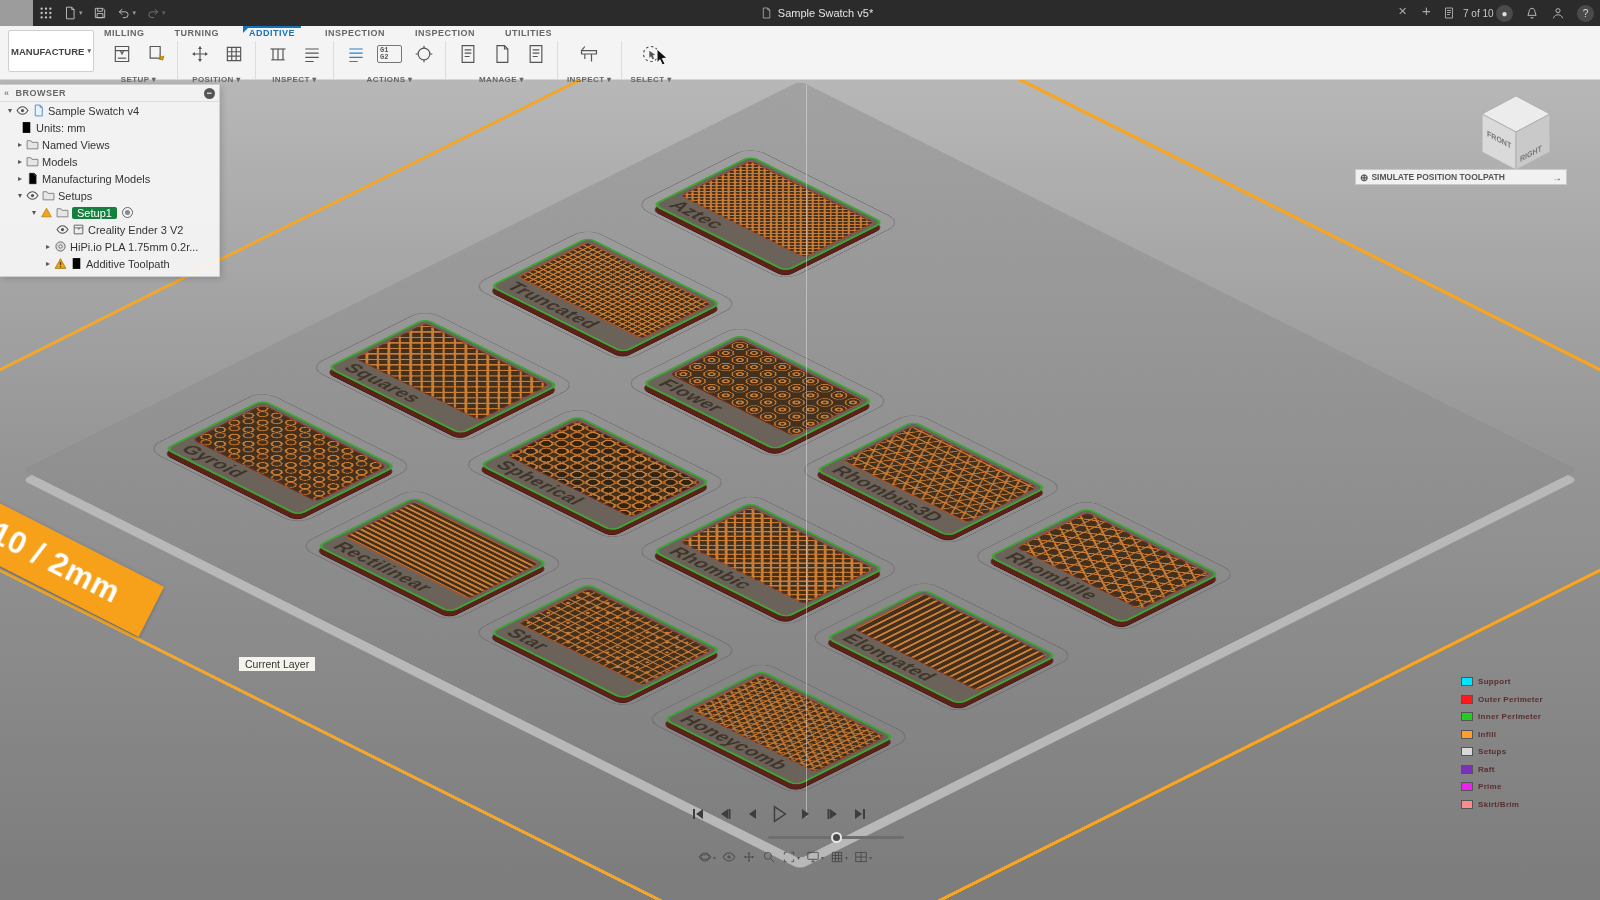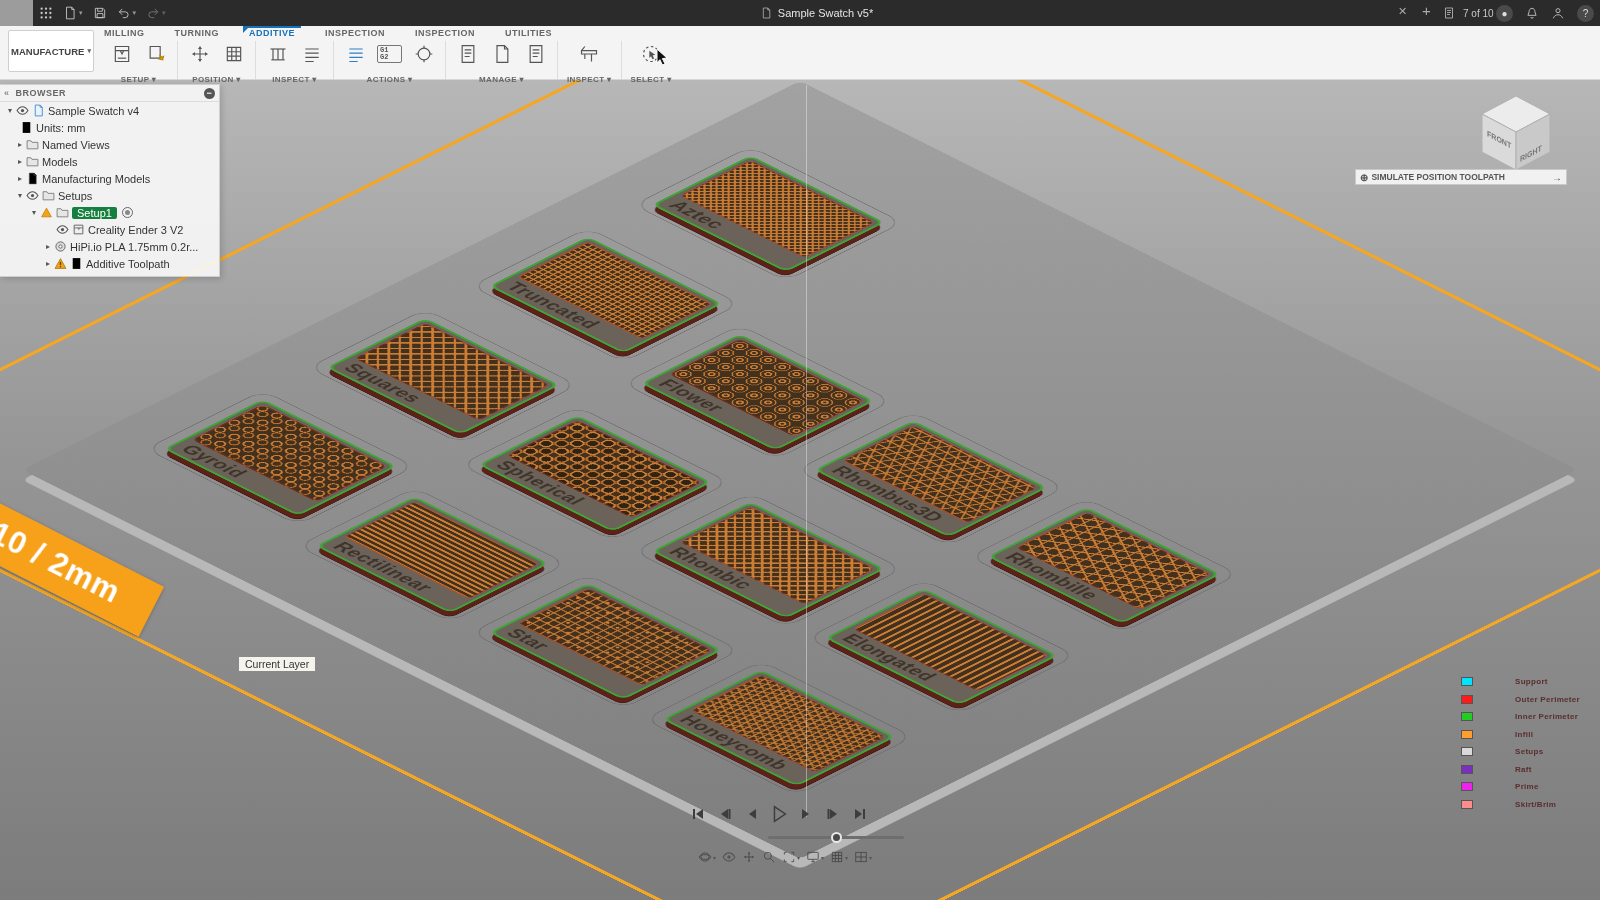--- a/index.html
+++ b/index.html
@@ -87,21 +87,21 @@
   .radio-ic::after { content:""; position:absolute; inset:2px; border-radius:50%; background:#888; }
 
   
   #viewcube { position:absolute; right:42px; top:90px; z-index:30; }
   #simulate-bar { position:absolute; left:1355px; top:169px; width:212px; height:16px; background:#f1f1f1; border:1px solid #c9c9c9; display:flex; align-items:center; font-size:8.5px; font-weight:bold; color:#555; z-index:30; padding:0 4px; }
   #simulate-bar .plus { font-size:10px; margin-right:3px; color:#555; }
   #simulate-bar .arr { margin-left:auto; font-size:10px; color:#555; }
   #layer-tooltip { position:absolute; left:238px; top:656px; background:#f4f4ec; border:1px solid #8a8a8a; font-size:10.5px; color:#333; padding:1px 6px; z-index:30; }
 
   #legend { position:absolute; left:1461px; top:673px; z-index:30; }
-  .lrow { display:flex; align-items:center; height:17.5px;gap:37px; }
+  .lrow { display:flex; align-items:center; height:17.5px; }
   .lswatch { width:12px; height:9px; border:1px solid #555; flex:none; }
   .llabel { margin-left:5px; font-size:8px; font-weight:bold; color:#5a2e2e; letter-spacing:.3px; }
 
   #playback { position:absolute; left:688px; top:803px; display:flex; align-items:center; gap:7px; z-index:30; }
   .pb { width:20px; height:22px; display:flex; align-items:center; justify-content:center; }
   .pb svg { width:16px; height:16px; fill:#3d3d3d; stroke:none; }
   .pb.play svg { width:22px; height:22px; fill:none; stroke:#3d3d3d; stroke-width:1.6; }
   #timeline { position:absolute; left:768px; top:836px; width:136px; height:3px; background:#6e6e6e; border-radius:2px; z-index:30; }
   #timeline .handle { position:absolute; left:63px; top:-4px; width:11px; height:11px; border-radius:50%; background:#4a4a4a; border:2px solid #e8e8e8; }
 

